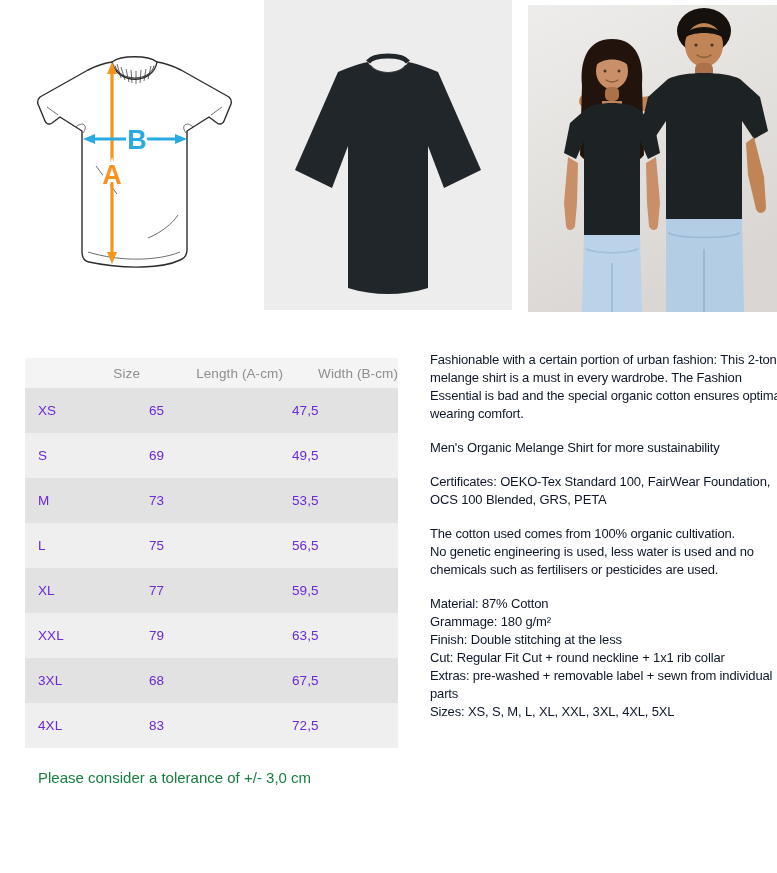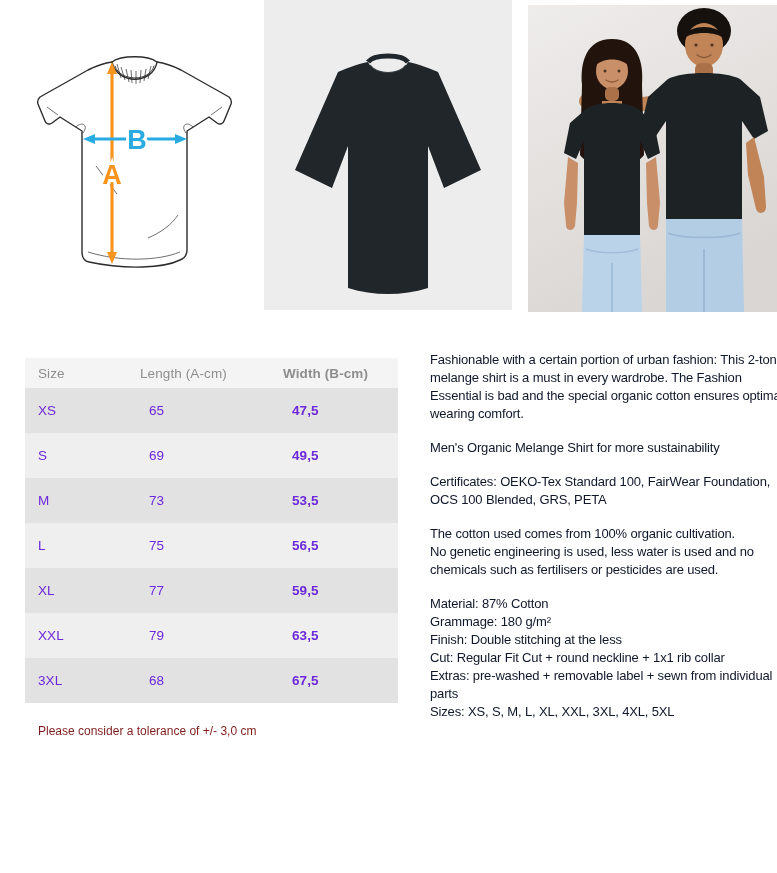--- a/index.html
+++ b/index.html
@@ -14,33 +14,33 @@
   .fig-diagram{left:0;top:0;width:262px;height:312px;background:#ffffff;}
   .fig-product{left:264px;top:0;width:248px;height:310px;background:#ededed;display:flex;align-items:center;justify-content:center;}
   .fig-models{left:528px;top:5px;width:249px;height:307px;}
 
   .lblA{font-family:"Liberation Sans",sans-serif;font-weight:700;font-size:27px;fill:#f7941e;stroke:#ffffff;stroke-width:6px;paint-order:stroke;text-anchor:middle;}
   .lblB{font-family:"Liberation Sans",sans-serif;font-weight:700;font-size:27px;fill:#29abe2;stroke:#ffffff;stroke-width:6px;paint-order:stroke;text-anchor:middle;}
 
   .table-wrap{position:absolute;left:25px;top:358px;width:360px;}
   table.size-table{border-collapse:collapse;width:360px;table-layout:fixed;}
   .size-table th{
-    background:#f4f4f4;color:#8e8e8e;font-weight:400;text-align:left;
+    background:#f4f4f4;color:#8e8e8e;font-weight:400;text-align:right;
     font-size:13.5px;height:30px;padding:0;letter-spacing:.1px;
   }
   .size-table td{
     color:#6d28d9;font-size:13.5px;height:27px;padding:9px;letter-spacing:.1px;
   }
   .size-table th:nth-child(1),.size-table td:nth-child(1){width:102px;padding-left:13px;}
   .size-table th:nth-child(2),.size-table td:nth-child(2){width:143px;}
-  .size-table th:nth-child(3),.size-table td:nth-child(3){width:115px;font-weight:bold;}
+  .size-table th:nth-child(3),.size-table td:nth-child(3){width:115px;}
   .size-table tbody tr:nth-child(odd){background:#e2e2e2;}
   .size-table tbody tr:nth-child(even){background:#efefef;}
 
-  .tolerance{margin:21px 0 8px 13px;font-size:12px;color:#7f1d1d;}
+  .tolerance{margin:21px 0 8px 13px;font-size:15px;color:#15803d;}
 
   .desc-col{
     position:absolute;left:430px;top:351px;width:362px;
     font-size:13px;line-height:18px;color:#0f172a;letter-spacing:-0.15px;
   }
   .desc-col p{margin:0 0 16px 0;white-space:pre-line;}
   .spec-line{margin:0;}
 </style>
 </head>
 <body>
@@ -191,20 +191,25 @@
         </tr>
       <tr>
           <td>XXL</td>
           <td>79</td>
           <td>63,5</td>
         </tr>
       <tr>
           <td>3XL</td>
           <td>68</td>
           <td>67,5</td>
+        </tr>
+      <tr>
+          <td>4XL</td>
+          <td>83</td>
+          <td>72,5</td>
         </tr>
     </tbody>
   </table>
   <p class="tolerance">Please consider a tolerance of +/- 3,0 cm</p>
 </div>
 
 <div class="desc-col">
   <p>Fashionable with a certain portion of urban fashion: This 2-tone melange shirt is a must in every wardrobe. The Fashion Essential is bad and the special organic cotton ensures optimal wearing comfort.</p>
   <p>Men's Organic Melange Shirt for more sustainability</p>
   <p>Certificates: OEKO-Tex Standard 100, FairWear Foundation, OCS 100 Blended, GRS, PETA</p>

